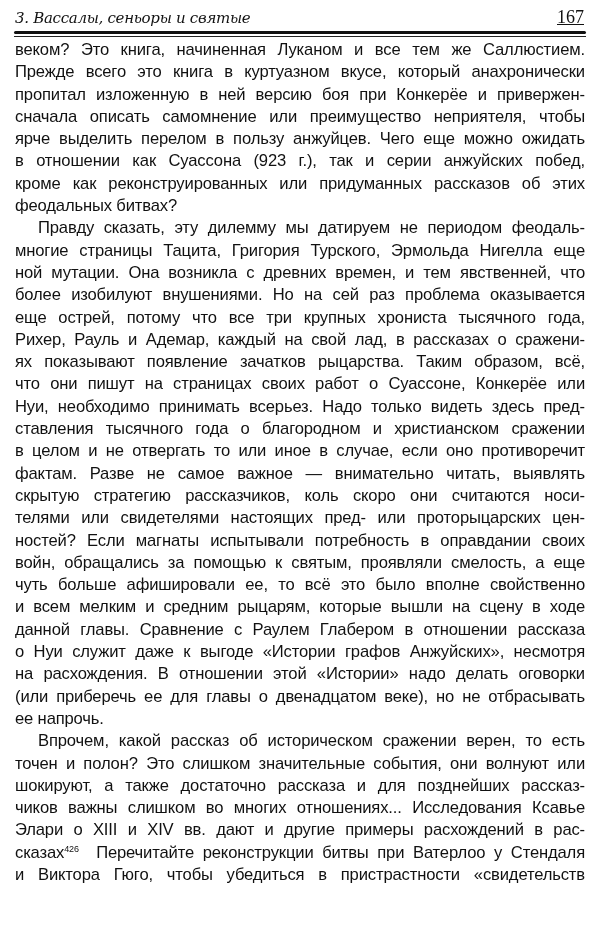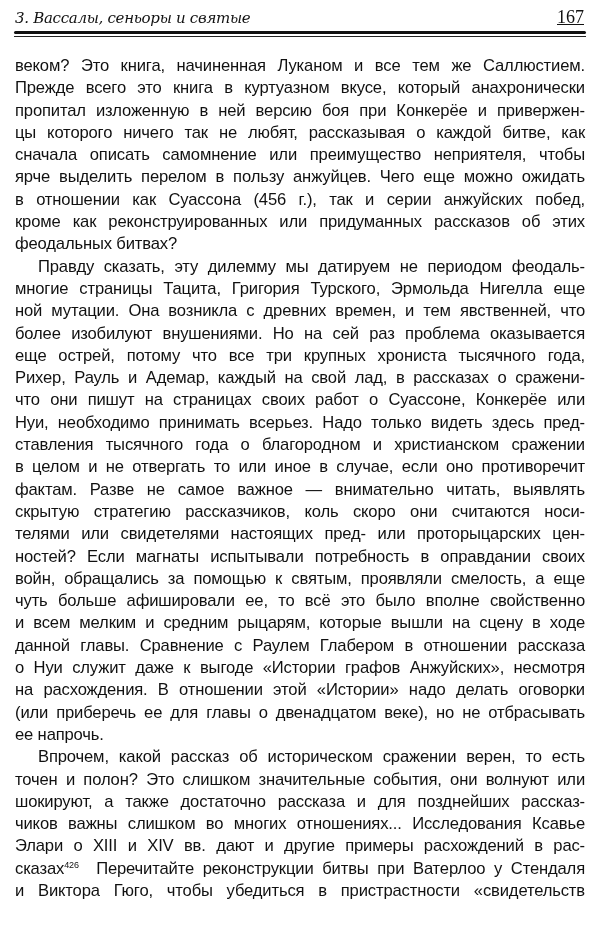--- a/index.html
+++ b/index.html
@@ -58,21 +58,21 @@
       border-radius: 2px;
     }
     .rule .thin {
       height: 1px;
       background: #222;
       margin-top: 2px;
     }
     .body-text {
       position: absolute;
       left: 15px;
-      top: 55px;
+      top: 39px;
       width: 570px;
       font-family: "Liberation Sans", sans-serif;
       font-size: 16.6px;
       line-height: 22.3px;
       color: #111;
     }
     .line {
       display: block;
       white-space: nowrap;
       text-align: justify;
@@ -107,35 +107,35 @@
     <div class="thick"></div>
     <div class="thin"></div>
   </div>
 
   <div class="body-text">
 
     <div>
       <span class="line">веком? Это книга, начиненная Луканом и все тем же Саллюстием.</span>
       <span class="line">Прежде всего это книга в куртуазном вкусе, который анахронически</span>
       <span class="line">пропитал изложенную в ней версию боя при Конкерёе и привержен-</span>
-      <span class="line">цы которого ничего так не любят, рассказывая о каждой битве, как</span>
       <span class="line">сначала описать самомнение или преимущество неприятеля, чтобы</span>
       <span class="line">ярче выделить перелом в пользу анжуйцев. Чего еще можно ожидать</span>
-      <span class="line">в отношении как Суассона (456 г.), так и серии анжуйских побед,</span>
+      <span class="line">в отношении как Суассона (923 г.), так и серии анжуйских побед,</span>
       <span class="line">кроме как реконструированных или придуманных рассказов об этих</span>
       <span class="line last">феодальных битвах?</span>
     </div>
 
     <div>
       <span class="line indent">Правду сказать, эту дилемму мы датируем не периодом феодаль-</span>
       <span class="line">многие страницы Тацита, Григория Турского, Эрмольда Нигелла еще</span>
       <span class="line">ной мутации. Она возникла с древних времен, и тем явственней, что</span>
       <span class="line">более изобилуют внушениями. Но на сей раз проблема оказывается</span>
       <span class="line">еще острей, потому что все три крупных хрониста тысячного года,</span>
       <span class="line">Рихер, Рауль и Адемар, каждый на свой лад, в рассказах о сражени-</span>
+      <span class="line">ях показывают появление зачатков рыцарства. Таким образом, всё,</span>
       <span class="line">что они пишут на страницах своих работ о Суассоне, Конкерёе или</span>
       <span class="line">Нуи, необходимо принимать всерьез. Надо только видеть здесь пред-</span>
       <span class="line">ставления тысячного года о благородном и христианском сражении</span>
       <span class="line">в целом и не отвергать то или иное в случае, если оно противоречит</span>
       <span class="line">фактам. Разве не самое важное — внимательно читать, выявлять</span>
       <span class="line">скрытую стратегию рассказчиков, коль скоро они считаются носи-</span>
       <span class="line">телями или свидетелями настоящих пред- или проторыцарских цен-</span>
       <span class="line">ностей? Если магнаты испытывали потребность в оправдании своих</span>
       <span class="line">войн, обращались за помощью к святым, проявляли смелость, а еще</span>
       <span class="line">чуть больше афишировали ее, то всё это было вполне свойственно</span>

